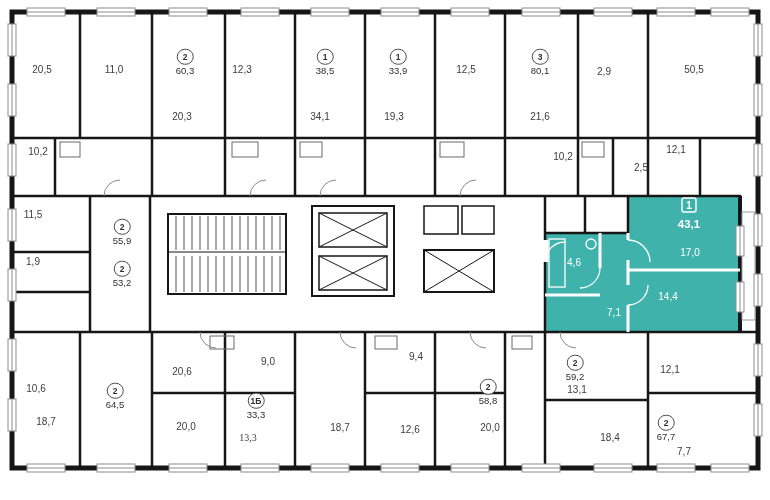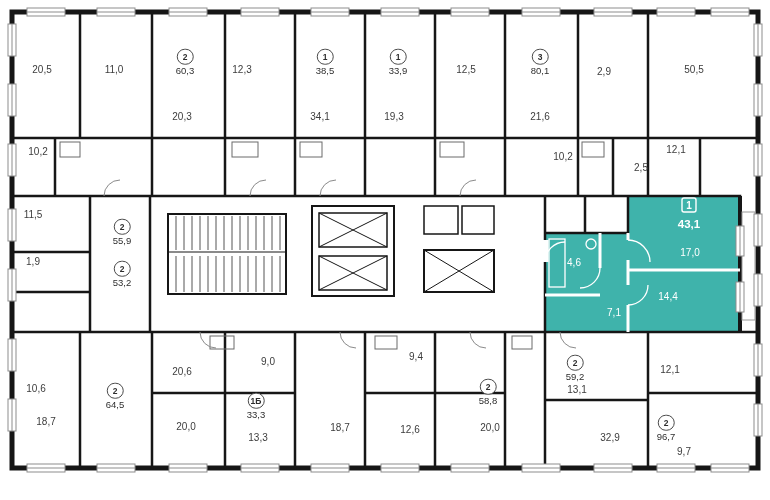--- a/index.html
+++ b/index.html
@@ -236,26 +236,26 @@
     <div class="area-label" data-name="room-area-label" style="left: 33px; top: 215px;">11,5</div>
     <div class="area-label" data-name="room-area-label" style="left: 33px; top: 262px;">1,9</div>
     <div class="area-label" data-name="room-area-label" style="left: 36px; top: 345px; margin-top: 44px;">10,6</div>
     <div class="area-label" data-name="room-area-label" style="left: 182px; top: 372px;">20,6</div>
     <div class="area-label" data-name="room-area-label" style="left: 268px; top: 362px;">9,0</div>
     <div class="area-label" data-name="room-area-label" style="left: 416px; top: 357px;">9,4</div>
     <div class="area-label" data-name="room-area-label" style="left: 577px; top: 390px;">13,1</div>
     <div class="area-label" data-name="room-area-label" style="left: 670px; top: 370px;">12,1</div>
     <div class="area-label" data-name="room-area-label" style="left: 46px; top: 422px;">18,7</div>
     <div class="area-label" data-name="room-area-label" style="left: 186px; top: 427px;">20,0</div>
-    <div class="area-label" data-name="room-area-label" style="left: 258px; top: 438px;">13,3</div>
+    <div class="area-label" data-name="room-area-label" style="left: 248px; top: 438px; font-family: Liberation Serif, serif;">13,3</div>
     <div class="area-label" data-name="room-area-label" style="left: 340px; top: 428px;">18,7</div>
     <div class="area-label" data-name="room-area-label" style="left: 410px; top: 430px;">12,6</div>
     <div class="area-label" data-name="room-area-label" style="left: 490px; top: 428px;">20,0</div>
-    <div class="area-label" data-name="room-area-label" style="left: 610px; top: 438px;">32,9</div>
-    <div class="area-label" data-name="room-area-label" style="left: 684px; top: 452px;">9,7</div>
+    <div class="area-label" data-name="room-area-label" style="left: 610px; top: 438px;">18,4</div>
+    <div class="area-label" data-name="room-area-label" style="left: 684px; top: 452px;">7,7</div>
     <div class="badge" data-name="apartment-badge" style="left: 185px; top: 62px;">
       <div class="badge-circle" data-name="apartment-rooms-count">2</div>
       <div class="badge-area" data-name="apartment-total-area">60,3</div>
     </div>
     <div class="badge" data-name="apartment-badge" style="left: 325px; top: 62px;">
       <div class="badge-circle" data-name="apartment-rooms-count">1</div>
       <div class="badge-area" data-name="apartment-total-area">38,5</div>
     </div>
     <div class="badge" data-name="apartment-badge" style="left: 398px; top: 62px;">
       <div class="badge-circle" data-name="apartment-rooms-count">1</div>
@@ -284,15 +284,15 @@
     <div class="badge" data-name="apartment-badge" style="left: 488px; top: 392px;">
       <div class="badge-circle" data-name="apartment-rooms-count">2</div>
       <div class="badge-area" data-name="apartment-total-area">58,8</div>
     </div>
     <div class="badge" data-name="apartment-badge" style="left: 575px; top: 368px;">
       <div class="badge-circle" data-name="apartment-rooms-count">2</div>
       <div class="badge-area" data-name="apartment-total-area">59,2</div>
     </div>
     <div class="badge" data-name="apartment-badge" style="left: 666px; top: 428px;">
       <div class="badge-circle" data-name="apartment-rooms-count">2</div>
-      <div class="badge-area" data-name="apartment-total-area">96,7</div>
+      <div class="badge-area" data-name="apartment-total-area">67,7</div>
     </div>
   </div>
 
 </body></html>

